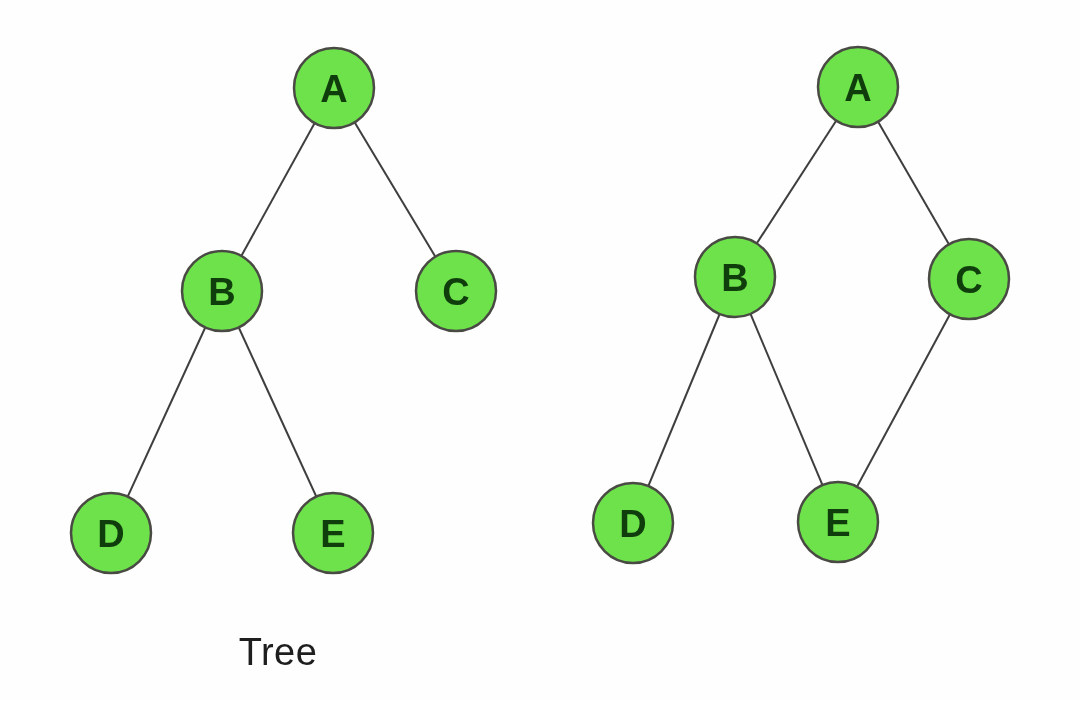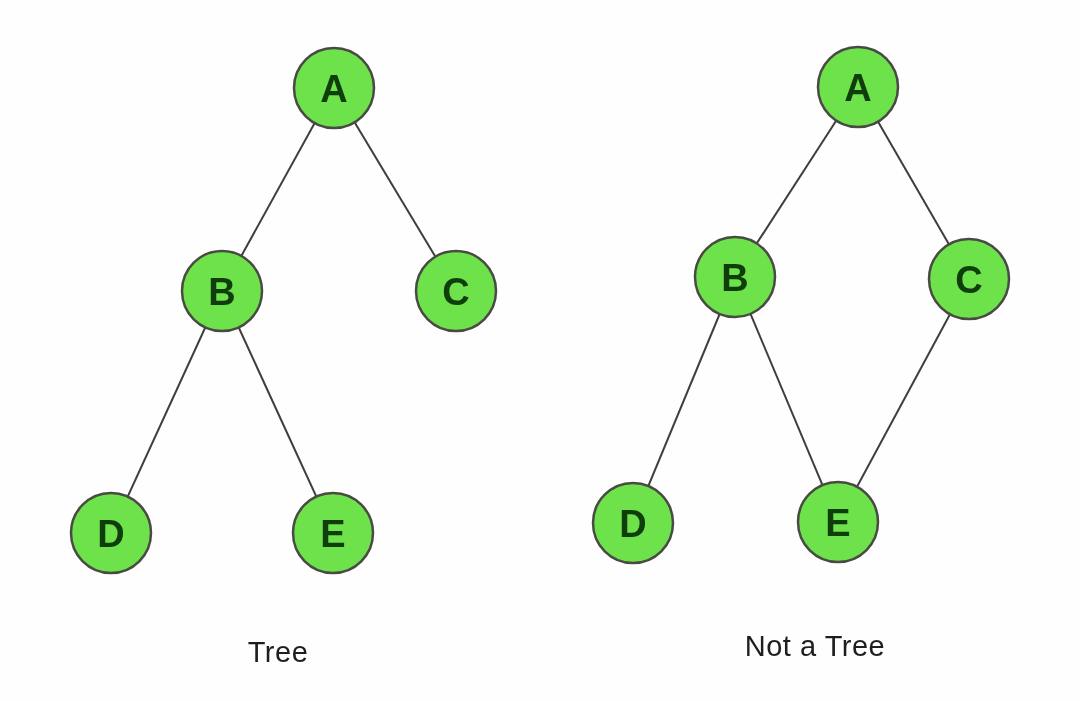--- a/index.html
+++ b/index.html
@@ -16,21 +16,21 @@
     font-family: "Liberation Sans", sans-serif;
   }
   .canvas svg {
     position: absolute;
     left: 0;
     top: 0;
   }
   .caption {
     position: absolute;
     transform: translate(-50%, -50%);
-    font-size: 29px;
+    font-size: 38px;
     font-weight: 400;
     color: #1e1e1e;
     white-space: nowrap;
     letter-spacing: 0.5px;
   }
   .caption-tree { left: 278px; top: 652px; }
   .caption-not-tree { left: 815px; top: 646px; }
 </style>
 </head>
 <body>
@@ -81,14 +81,13 @@
       <g>
         <circle cx="633" cy="523" r="40" fill="#6ee24b" stroke="#4a4a44" stroke-width="2.5"></circle>
         <text x="633" y="524" text-anchor="middle" dominant-baseline="central" fill="#0f3d0c" font-family="&quot;Liberation Sans&quot;, sans-serif" font-size="38" font-weight="700">D</text>
       </g>
       <g>
         <circle cx="838" cy="522" r="40" fill="#6ee24b" stroke="#4a4a44" stroke-width="2.5"></circle>
         <text x="838" y="523" text-anchor="middle" dominant-baseline="central" fill="#0f3d0c" font-family="&quot;Liberation Sans&quot;, sans-serif" font-size="38" font-weight="700">E</text>
       </g>
     </svg>
   <div class="caption caption-tree">Tree</div>
-  <div class="caption caption-not-tree">Not a Tree</div>
 </div>
 
 </body></html>

